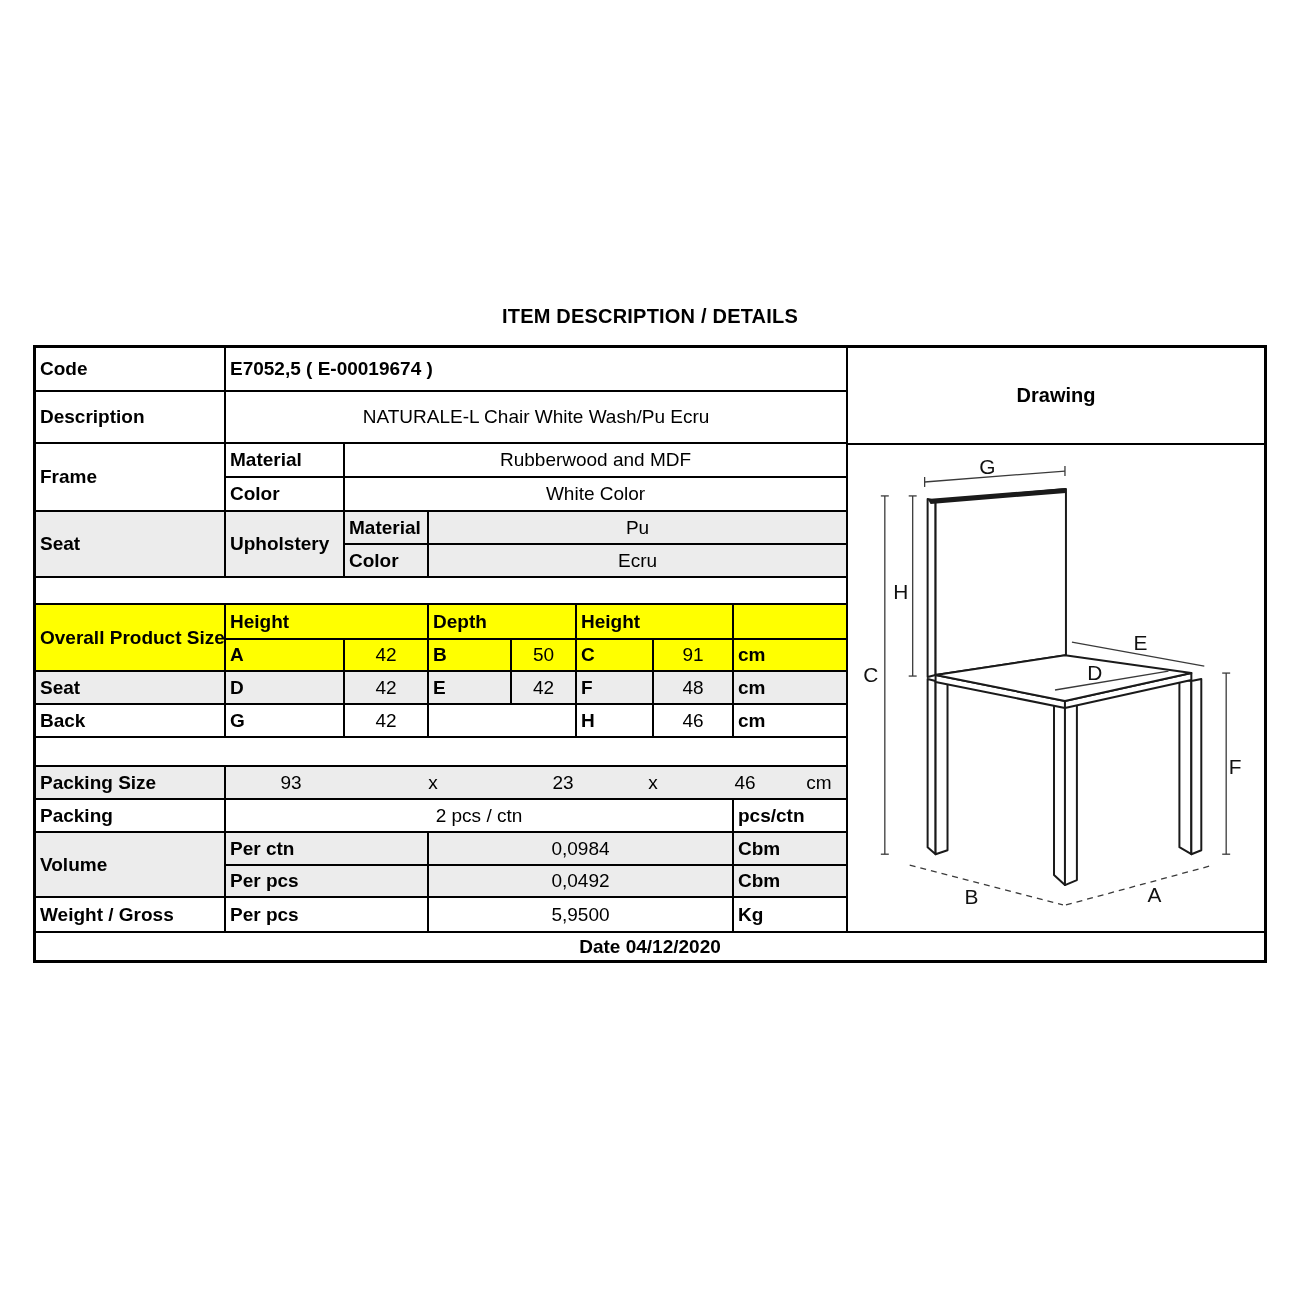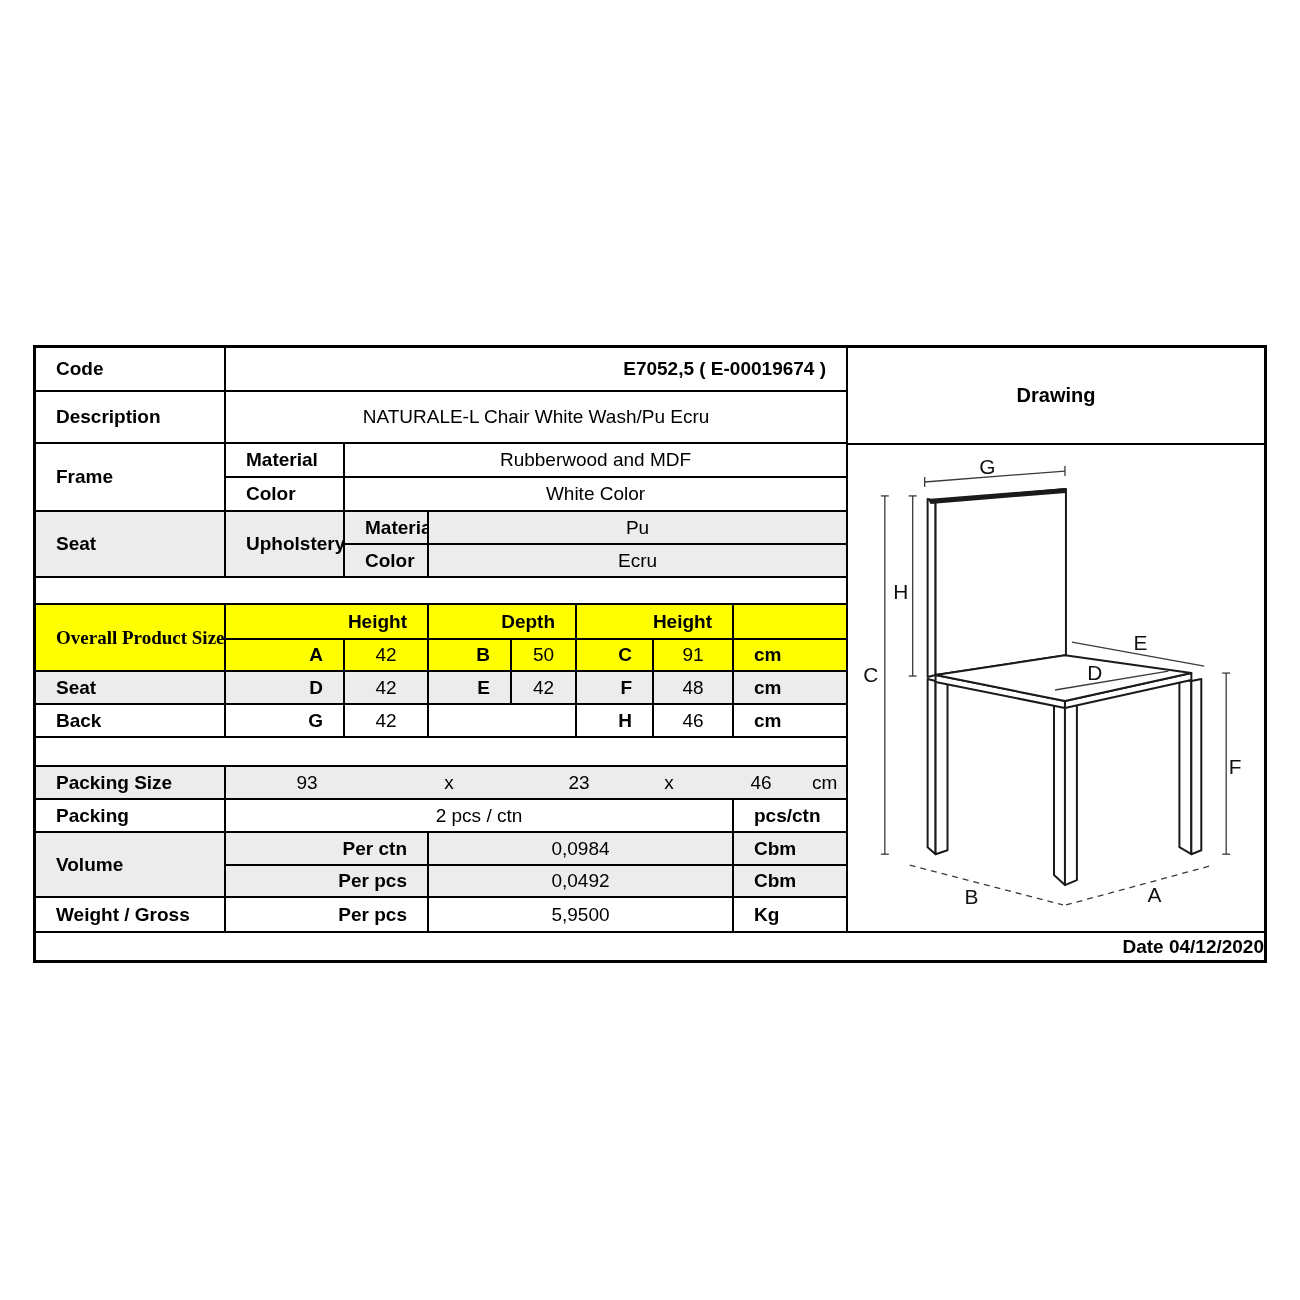--- a/index.html
+++ b/index.html
@@ -5,54 +5,55 @@
   html,body{margin:0;padding:0;background:#fff;}
   body{width:1300px;height:1300px;position:relative;font-family:"Liberation Sans",sans-serif;color:#000;}
   .page{position:absolute;left:0;top:0;width:1300px;height:1300px;background:#fff;}
   .doc-title{position:absolute;left:33px;top:305px;width:1234px;text-align:center;
     font-size:20px;font-weight:bold;letter-spacing:.2px;}
   .sheet{position:absolute;left:33px;top:345px;width:1234px;height:618px;
     border:3px solid #000;box-sizing:border-box;display:flex;flex-direction:column;}
   .top{display:flex;flex-direction:row;height:583px;}
   .left-col{width:810px;}
   table.spec{border-collapse:collapse;table-layout:fixed;width:810px;height:583px;}
-  table.spec td{border:2px solid #000;font-size:19px;padding:0 20px;vertical-align:middle;
+  table.spec td{border:2px solid #000;font-size:19px;padding:0 4px;vertical-align:middle;
     overflow:hidden;white-space:nowrap;}
   table.spec tr:first-child>td{border-top:none;}
   table.spec td:first-child{border-left:none;}
   table.spec tr>td:last-child{border-right:none;}
   table.spec tr:last-child>td{border-bottom:none;}
   td.lbl{font-weight:bold;text-align:left;}
   td.ctr{text-align:center;}
-  td.ctrb{text-align:right;font-weight:bold;}
+  td.ctrb{text-align:left;font-weight:bold;}
   td.unit{text-align:left;font-weight:bold;}
   td.gray{background:#ECECEC;}
   td.yellow{background:#FFFF00;}
   td.spacer{background:#fff;}
-  td.wraplbl{white-space:normal;line-height:1.25;font-family:Liberation Serif, serif;}
+  td.wraplbl{white-space:normal;line-height:1.25;}
   .dims-grid{display:grid;grid-template-columns:122px 162px 98px 82px 102px 1fr;width:100%;}
   .dims-grid span{text-align:center;font-size:19px;}
   .right-col{flex:1;border-left:2px solid #000;display:flex;flex-direction:column;}
   .drawing-header{height:97px;border-bottom:2px solid #000;box-sizing:border-box;
     display:flex;align-items:center;justify-content:center;font-size:20px;font-weight:bold;}
   .drawing-area{flex:1;position:relative;}
   .drawing-area svg{display:block;width:100%;height:100%;}
-  .date-row{border-top:2px solid #000;flex:1;display:flex;align-items:center;justify-content:flex-end;
+  .date-row{border-top:2px solid #000;flex:1;display:flex;align-items:center;justify-content:center;
     font-size:19px;font-weight:bold;}
   .chair-line{fill:#fff;stroke:#1a1a1a;stroke-width:2;stroke-linejoin:round;}
   .chair-fill{fill:#1a1a1a;stroke:none;}
   .dim{stroke:#3a3a3a;stroke-width:1.3;fill:none;}
   .dim-dash{stroke:#3a3a3a;stroke-width:1.3;fill:none;stroke-dasharray:6 5;}
   .dim-text{font-size:21px;fill:#111;text-anchor:middle;font-family:"Liberation Sans",sans-serif;}
 </style>
 </head>
 <body>
 
 <div class="page">
 
+  <div class="doc-title">ITEM DESCRIPTION / DETAILS</div>
 
   <div class="sheet">
     <div class="top">
 
       <div class="left-col">
         <table class="spec">
           <colgroup>
             <col style="width:189px">
               <col style="width:119px">
               <col style="width:84px">

